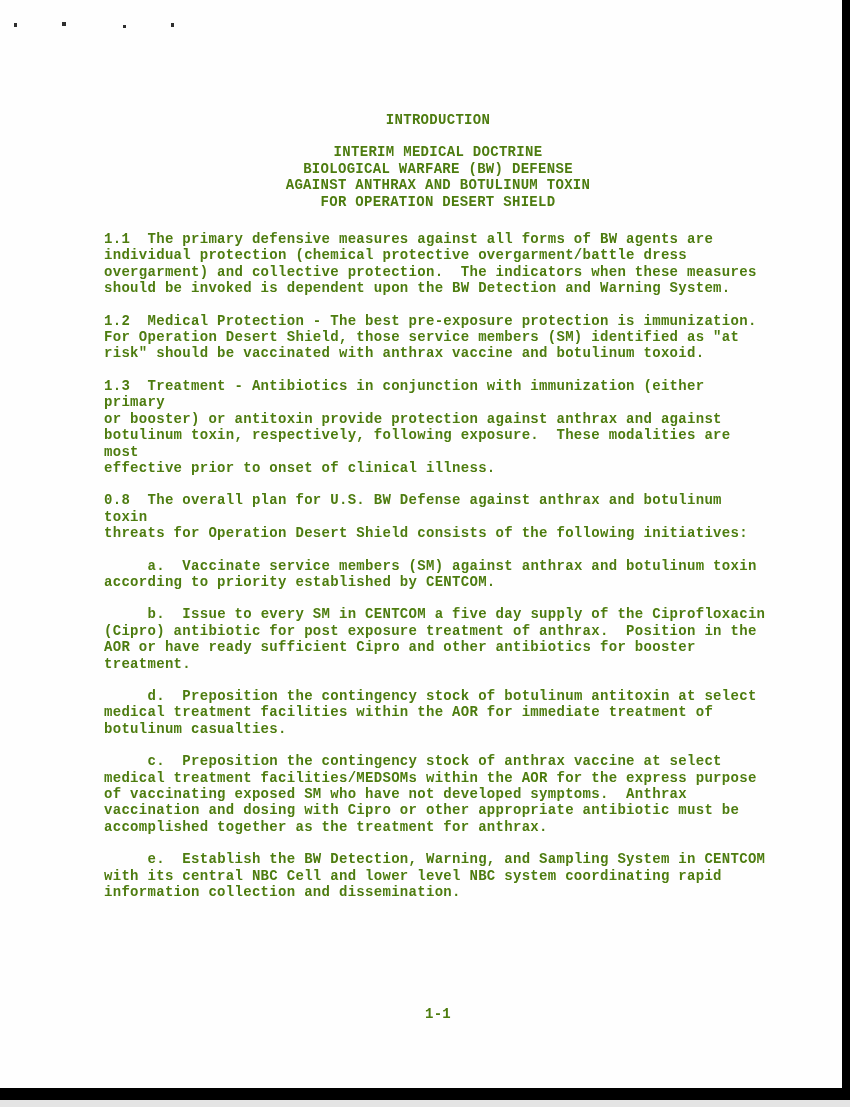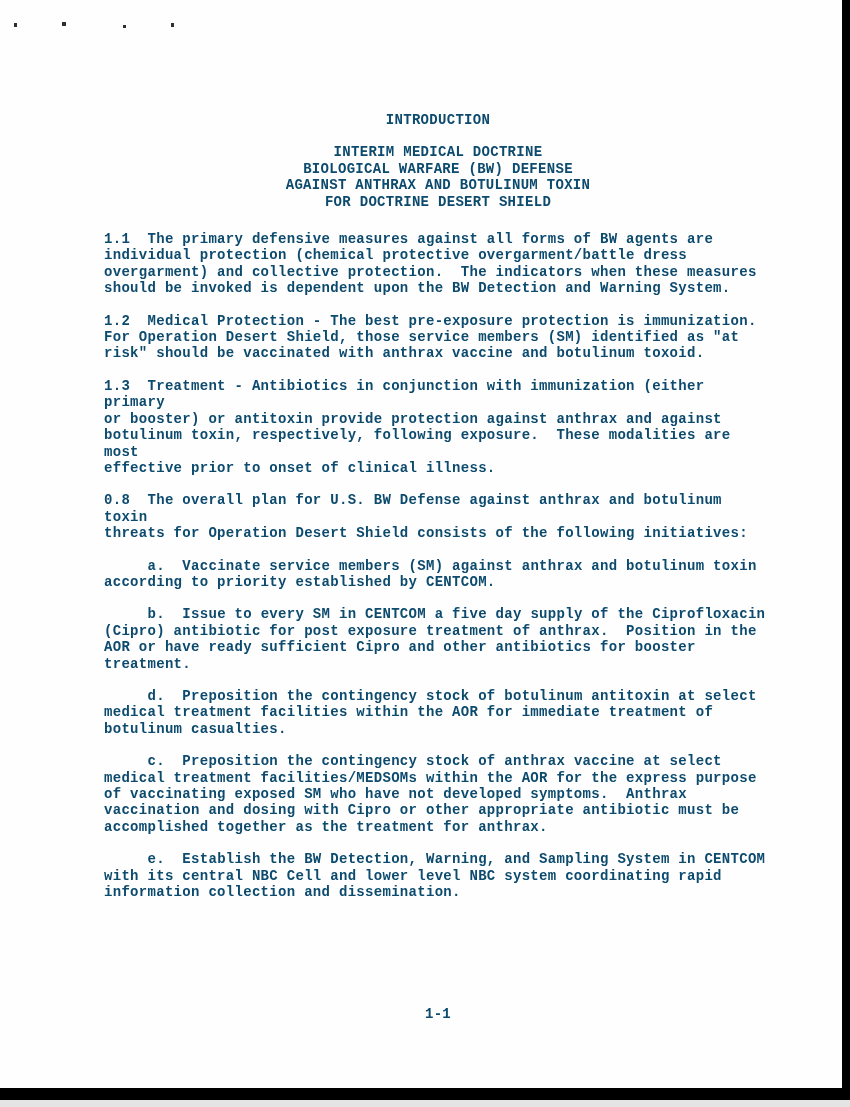--- a/index.html
+++ b/index.html
@@ -4,21 +4,21 @@
 <style>
   html, body { margin: 0; padding: 0; background: #ffffff; }
   .page {
     position: relative;
     width: 850px;
     height: 1107px;
     background: #fefefe;
     overflow: hidden;
     font-family: "Liberation Mono", "DejaVu Sans Mono", monospace;
     font-weight: 700;
-    color: #0c4a6e;
+    color: #4d7c0f;
   }
   .content {
     position: absolute;
     left: 104px;
     top: 112px;
     width: 668px;
     font-size: 14px;
     line-height: 16.4px;
     letter-spacing: 0.3px;
   }
@@ -48,21 +48,21 @@
   <div class="speckle sp4"></div>
 
   <div class="content">
 
     <div class="title center">INTRODUCTION</div>
 
     <div class="heading center">
       <div>INTERIM MEDICAL DOCTRINE</div>
       <div>BIOLOGICAL WARFARE (BW) DEFENSE</div>
       <div>AGAINST ANTHRAX AND BOTULINUM TOXIN</div>
-      <div>FOR DOCTRINE DESERT SHIELD</div>
+      <div>FOR OPERATION DESERT SHIELD</div>
     </div>
 
     <p class="para">1.1  The primary defensive measures against all forms of BW agents are
 individual protection (chemical protective overgarment/battle dress
 overgarment) and collective protection.  The indicators when these measures
 should be invoked is dependent upon the BW Detection and Warning System.</p>
     <p class="para">1.2  Medical Protection - The best pre-exposure protection is immunization.
 For Operation Desert Shield, those service members (SM) identified as "at
 risk" should be vaccinated with anthrax vaccine and botulinum toxoid.</p>
     <p class="para">1.3  Treatment - Antibiotics in conjunction with immunization (either primary

